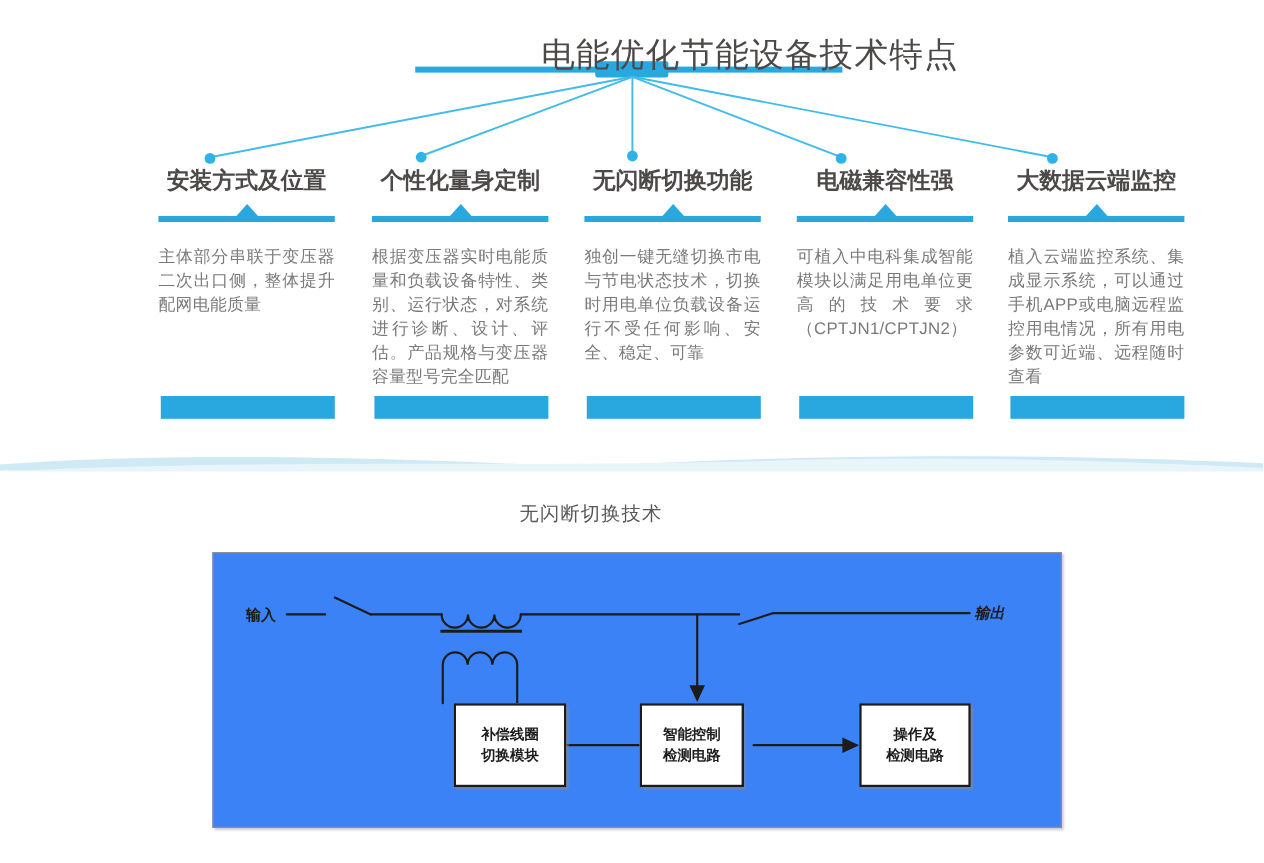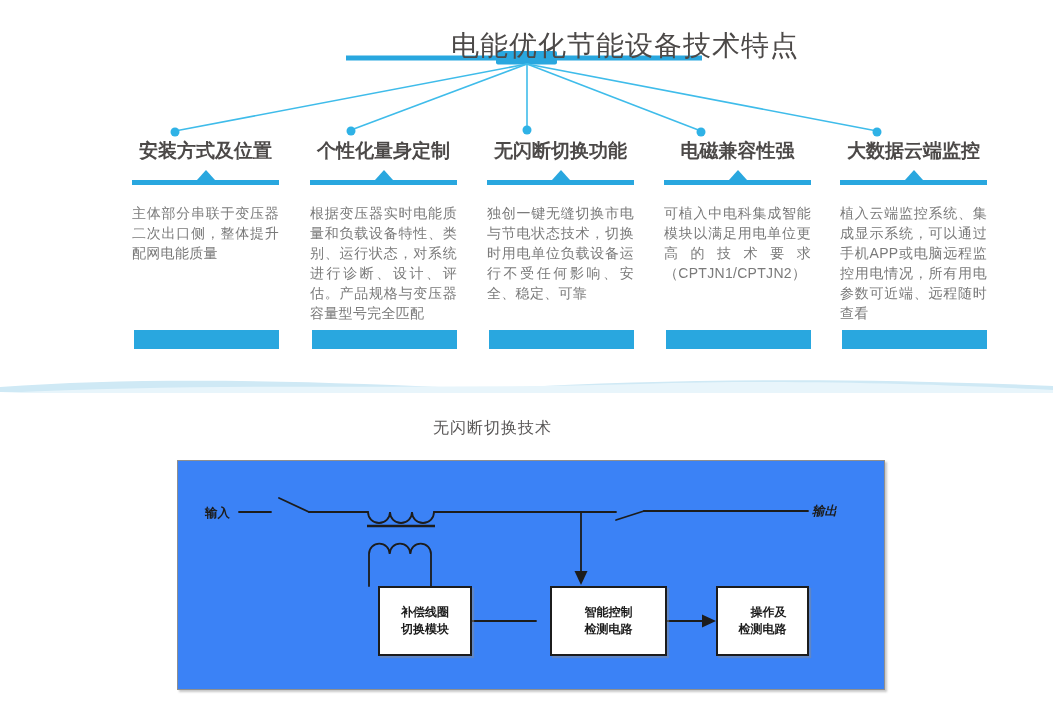--- a/index.html
+++ b/index.html
@@ -42,22 +42,22 @@
     box-shadow:2px 2px 2px rgba(130,130,130,0.45);
   }
   .circuit-svg{position:absolute;left:0;top:0;}
   .cbox{
     position:absolute;top:125px;height:70px;box-sizing:border-box;background:#fff;
     border:2px solid #1c1c1c;box-shadow:2px 2px 1px rgba(140,140,140,0.45);
     display:flex;align-items:center;justify-content:center;text-align:center;
     font-size:12px;font-weight:700;color:#1c1c1c;line-height:17px;white-space:pre-line;
   }
   .cbox-left{left:176px;width:94px;margin-left:24px;}
-  .cbox-mid{left:372px;width:117px;}
-  .cbox-right{left:538px;width:93px;text-align:right;}
+  .cbox-mid{left:355px;width:87px;}
+  .cbox-right{left:538px;width:93px;}
   .wire-label{position:absolute;font-size:12.5px;font-weight:700;color:#1c1c1c;white-space:nowrap;}
   .label-input{left:27px;top:44px;}
   .label-output{left:634px;top:42px;font-style:italic;}
 </style>
 </head>
 <body>
 
 <div class="stage">
 
   <svg class="abs fan-svg" width="1053" height="145" viewBox="0 0 1053 145">

